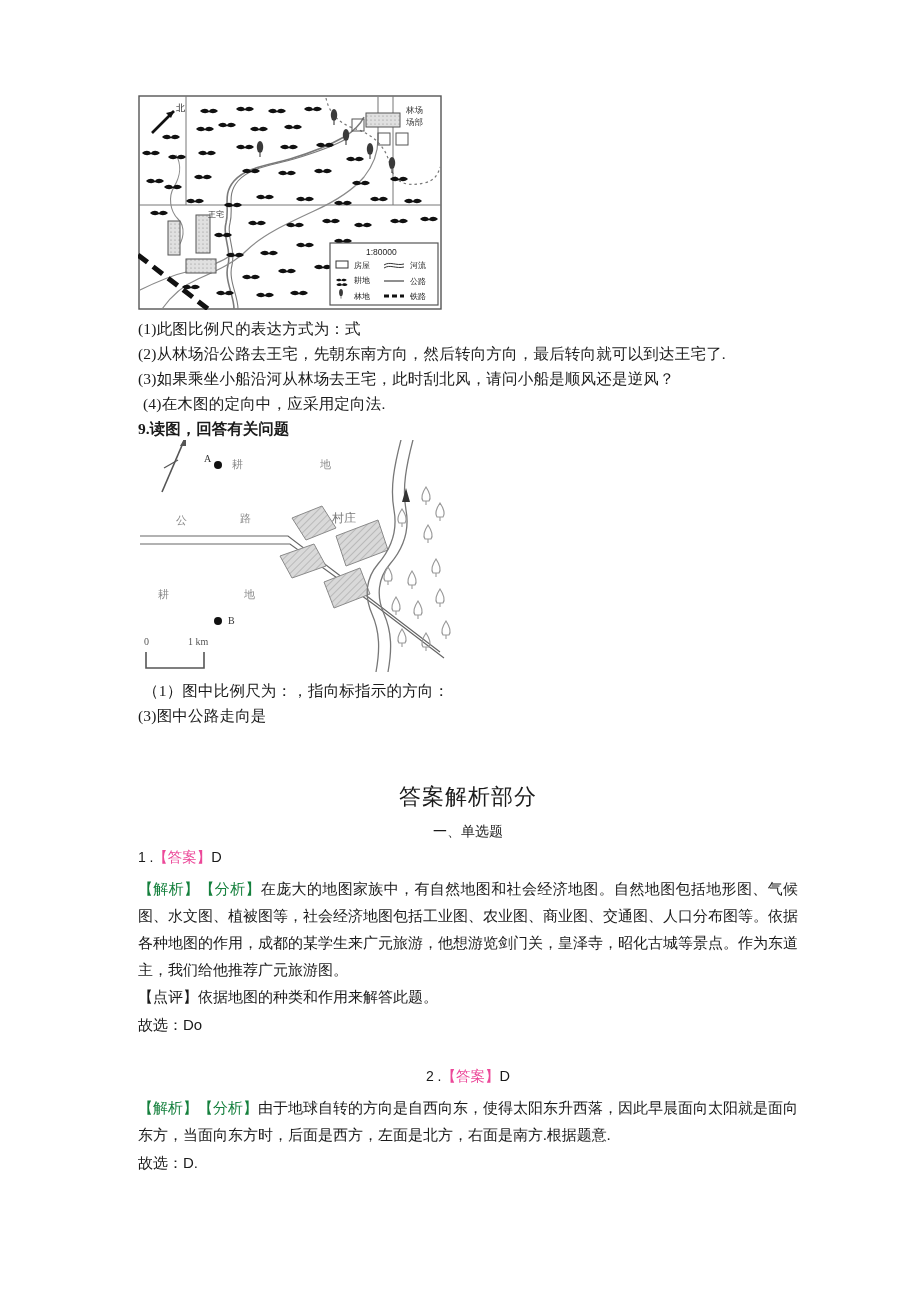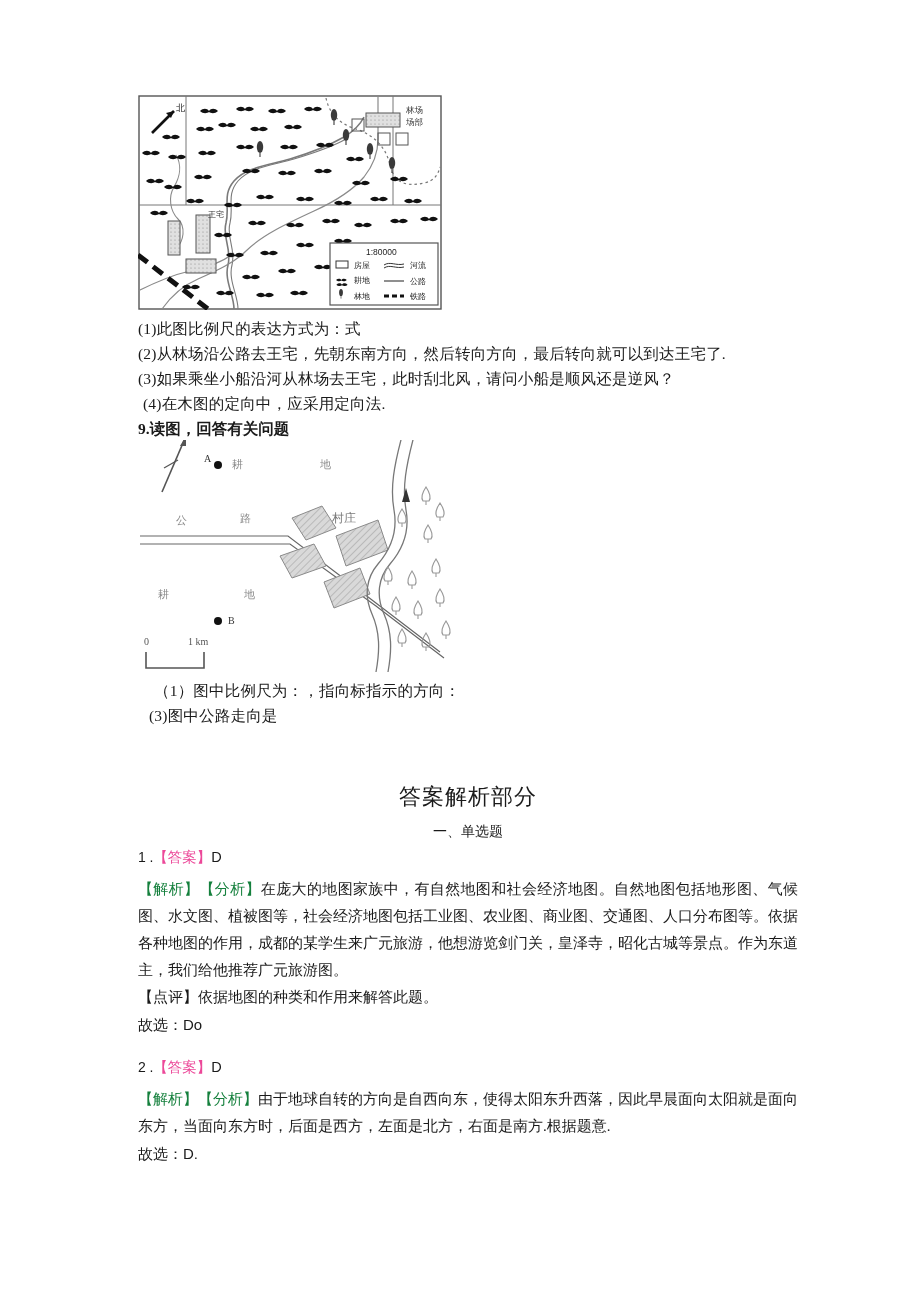--- a/index.html
+++ b/index.html
@@ -324,21 +324,21 @@
         </g>
 
         <g>
           <text x="4" y="205" font-size="10" font-family="'Liberation Serif',serif" fill="#555">0</text>
           <text x="48" y="205" font-size="10" font-family="'Liberation Serif',serif" fill="#555">1 km</text>
           <path d="M6,212 L6,228 L64,228 L64,212" fill="none" stroke="#555" stroke-width="1.6"></path>
         </g>
       </svg>
     </div>
 
-    <div style="position:absolute; left:19px; top:678px; width:660px;">
+    <div style="position:absolute; left:8px; top:678px; width:660px;">
       <div class="qline indent">（1）图中比例尺为：，指向标指示的方向：</div>
       <div class="qline">(3)图中公路走向是</div>
     </div>
 
     <div style="position:absolute; left:8px; top:780px; width:660px;">
 
       <div class="sec-title">答案解析部分</div>
 
       <div class="spacer-sm"></div>
 
@@ -356,21 +356,21 @@
       </div>
 
       <div class="short-line">
         <span>【点评】</span><span>依据地图的种类和作用来解答此题。</span>
       </div>
 
       <div class="short-line">
         <span>故选：</span><span class="latin">Do</span>
       </div>
 
-      <div class="ans-line" style="margin-top:15px;">
+      <div class="ans-line" style="margin-top:24px;text-align:center;">
         <span class="ans-num">2</span>
         <span class="ans-num">.</span><span class="tag-blue">【答案】</span><span class="latin">D</span>
       </div>
 
       <div class="spacer-sm"></div>
 
       <div class="para">
         <span class="lead">【解析】【分析】</span><span>由于地球自转的方向是自西向东，使得太阳东升西落，因此早晨面向太阳就是面向东方，当面向东方时，后面是西方，左面是北方，右面是南方.根据题意.</span>
       </div>
 

